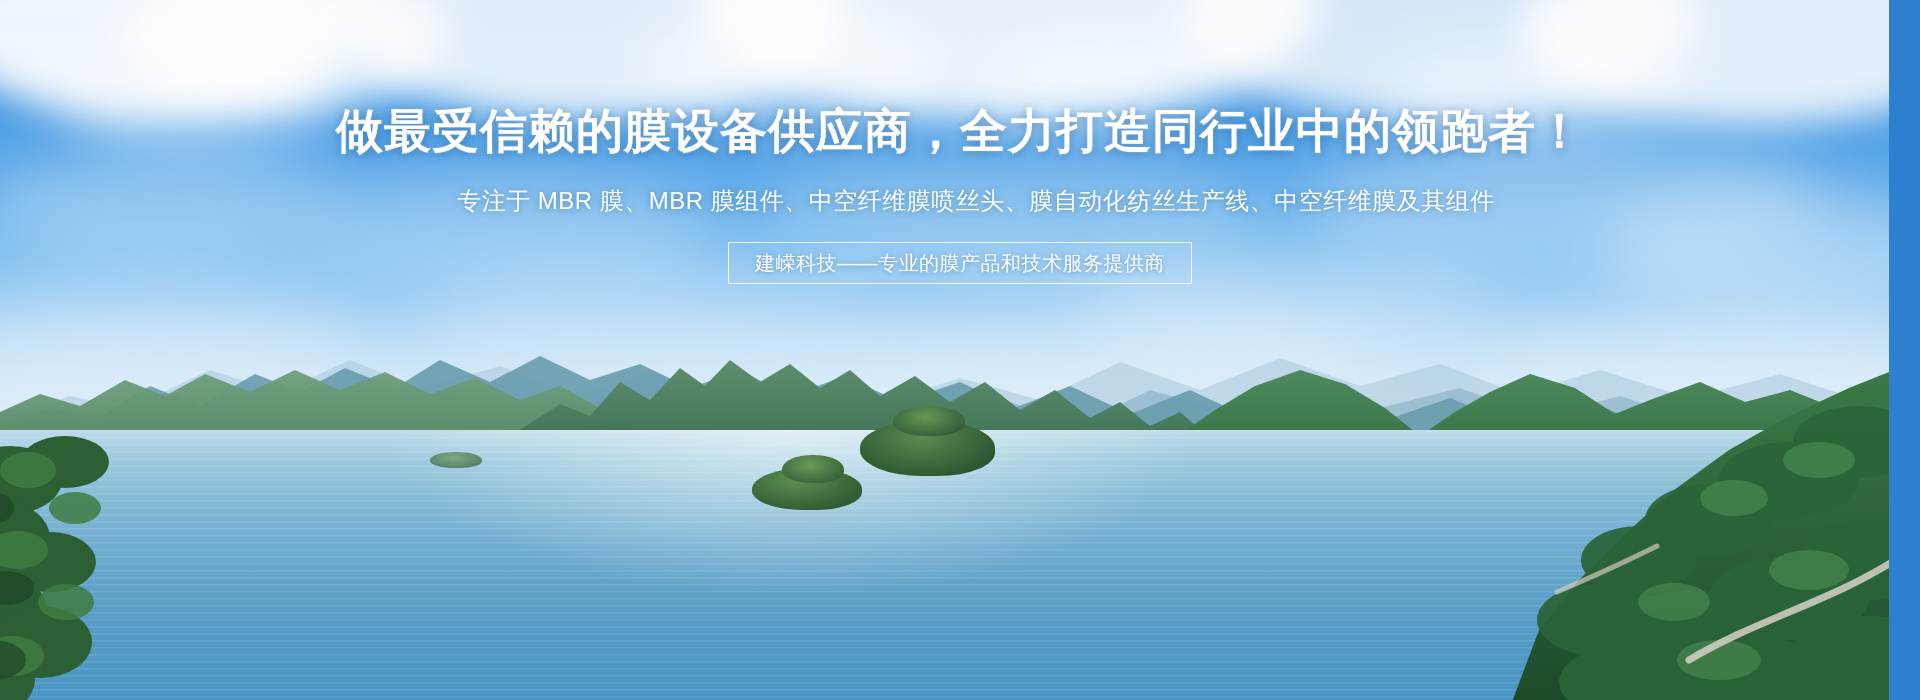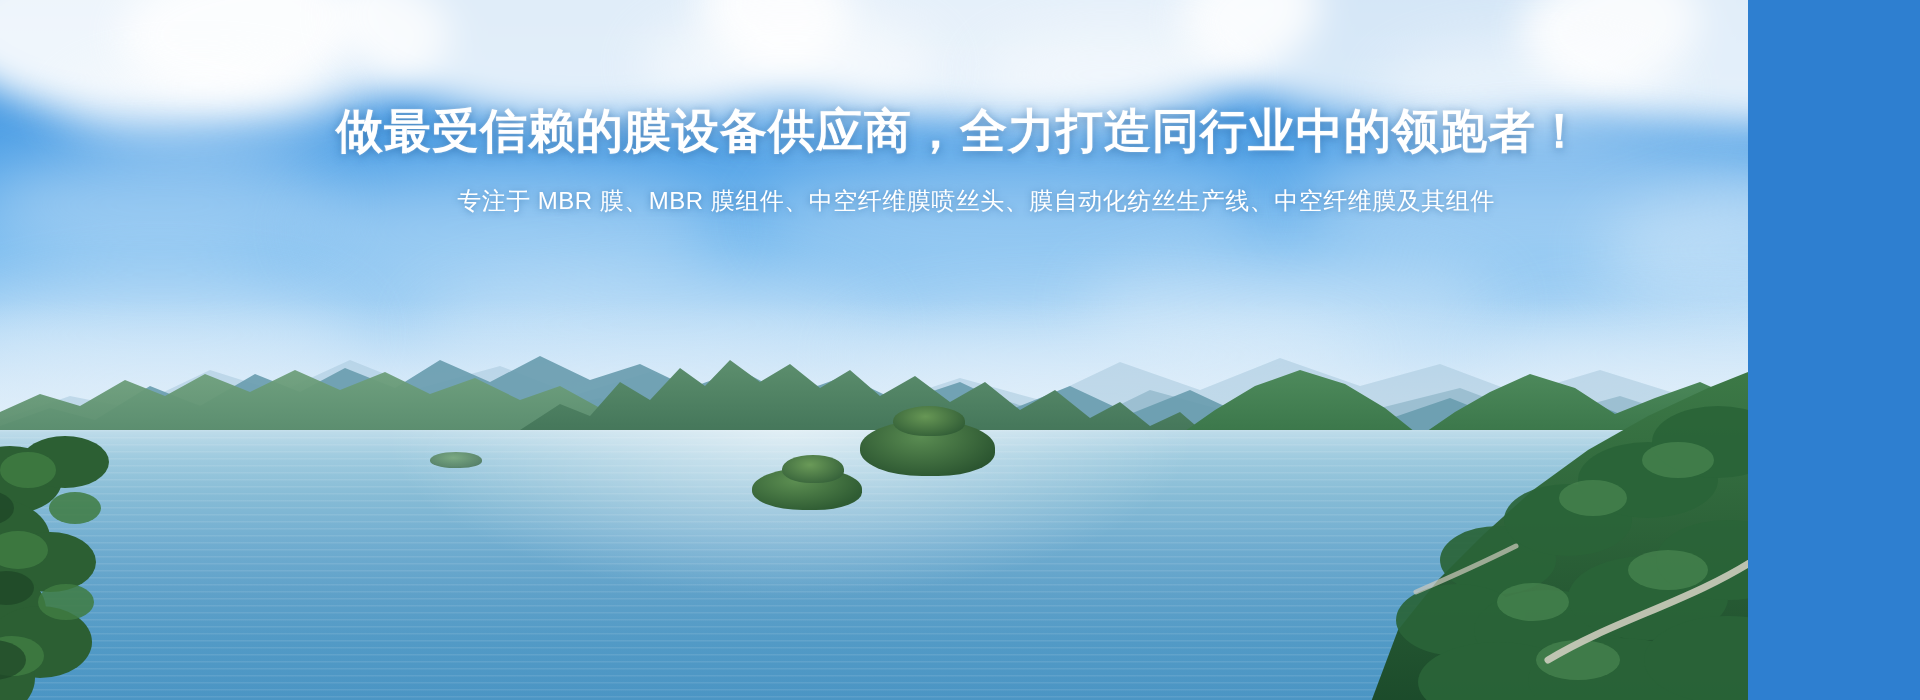--- a/index.html
+++ b/index.html
@@ -2,21 +2,21 @@
 <html><head>
 <meta charset="utf-8">
 <style>
   * { margin:0; padding:0; box-sizing:border-box; }
   html, body { width:1920px; height:700px; overflow:hidden; }
   body {
     font-family:"Liberation Sans","DejaVu Sans",sans-serif;
     background:#2e7fd0;
   }
 
-  .banner { position:relative; width:1748px; height:700px; overflow:hidden; }
+  .banner { position:relative; width:1889px; height:700px; overflow:hidden; }
 
   
   .sky {
     position:absolute; left:0; top:0; width:1920px; height:430px;
     background:
       linear-gradient(to bottom,
         #2f86d8 0%, #3f94e0 18%, #58a6e8 38%,
         #7bbcef 58%, #a6d2f4 76%, #c9e2f7 90%, #d9eaf8 100%);
   }
   
@@ -278,15 +278,18 @@
       <path d="M300,330 C350,300 400,284 455,258 C492,240 510,228 520,220" stroke="#d6d2c4" stroke-width="7" fill="none" opacity="0.85" stroke-linecap="round"></path>
       <path d="M168,262 C205,246 236,232 268,216" stroke="#cfcbbd" stroke-width="5" fill="none" opacity="0.7" stroke-linecap="round"></path>
     </svg>
   </div>
 
   <div class="content">
     <div class="headline">做最受信赖的膜设备供应商，全力打造同行业中的领跑者！</div>
 
     <div class="subtitle">专注于 MBR 膜、MBR 膜组件、中空纤维膜喷丝头、膜自动化纺丝生产线、中空纤维膜及其组件</div>
 
+    <div class="tagbox-wrap">
+      <div class="tagbox">建嵘科技——专业的膜产品和技术服务提供商</div>
+    </div>
   </div>
 
 </div>
 
 </body></html>

